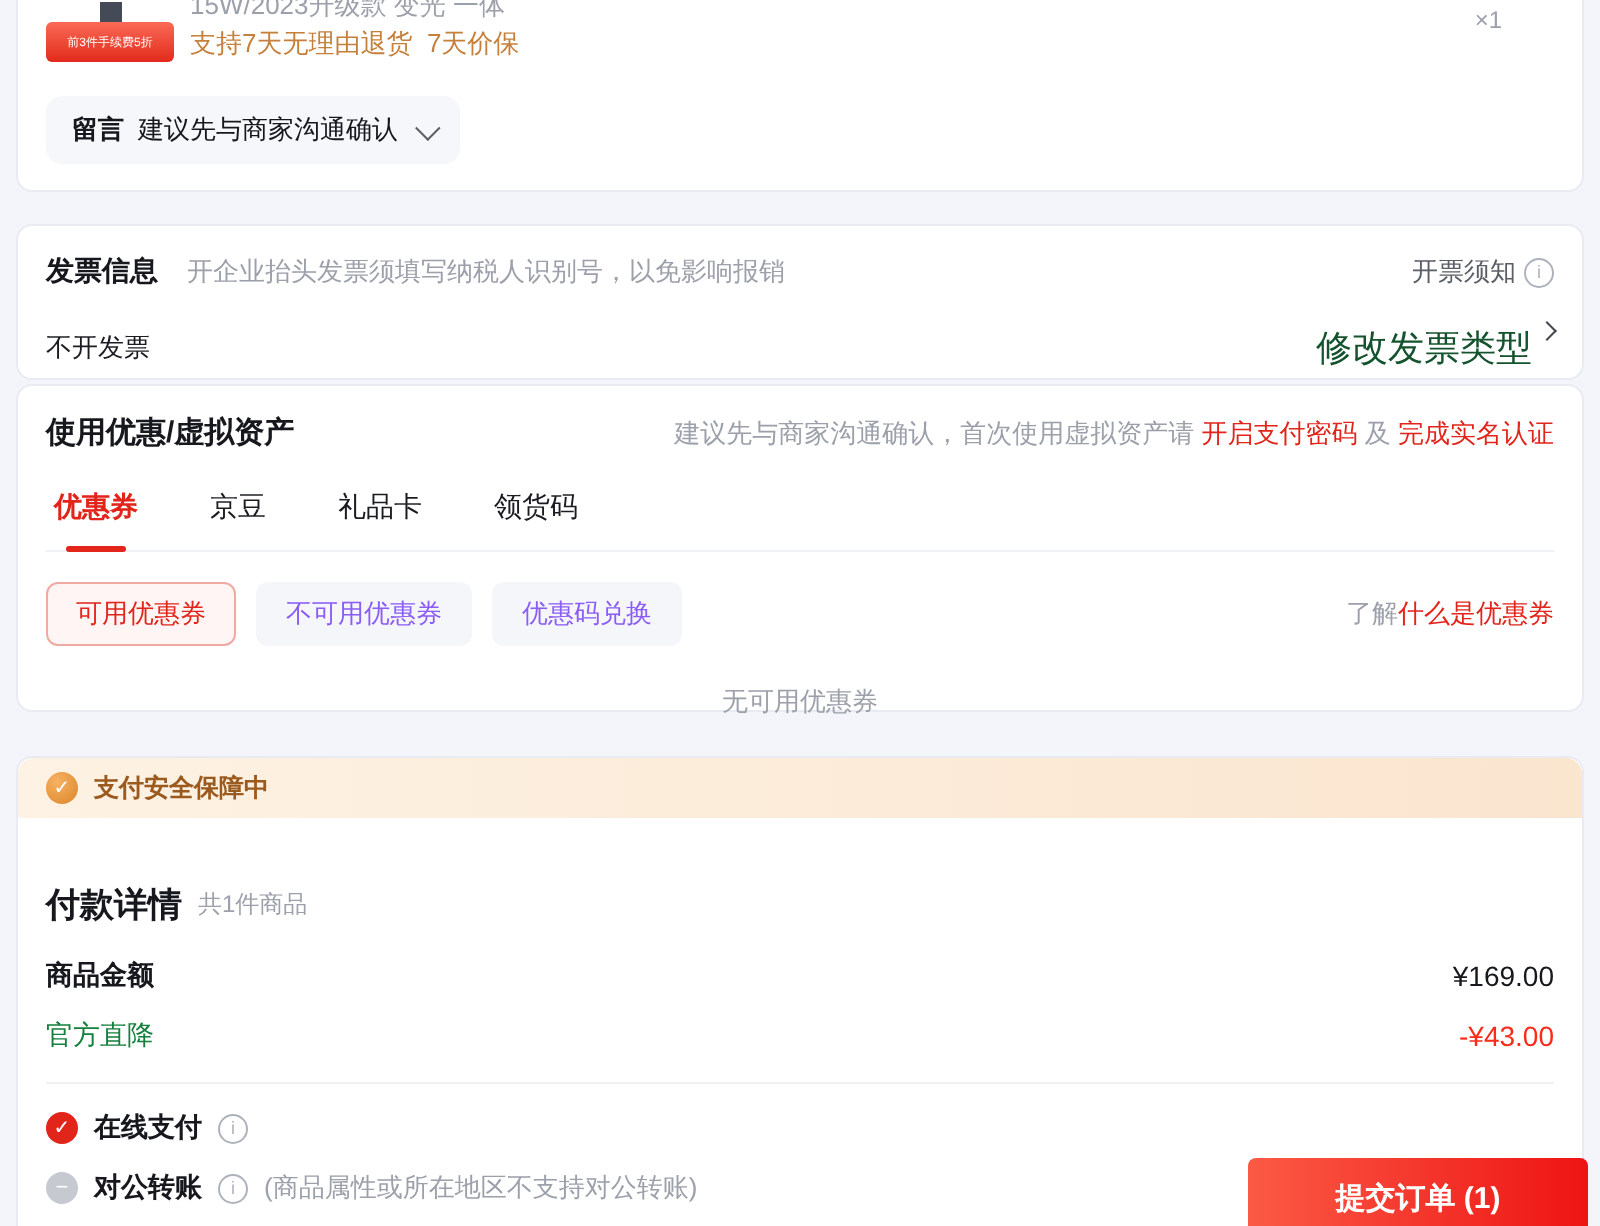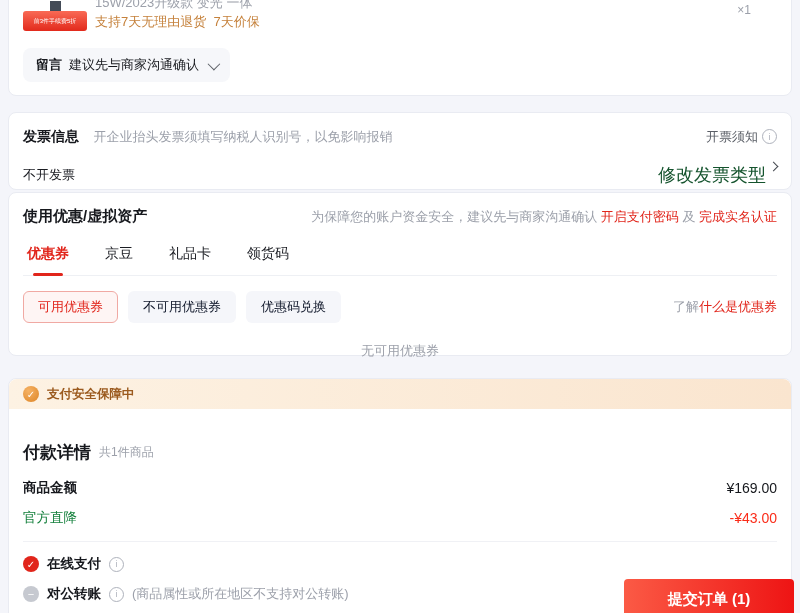--- a/index.html
+++ b/index.html
@@ -59,21 +59,21 @@
   .tabs{display:flex;gap:36px;margin-top:19px;padding:0 4px 12px 4px;border-bottom:1px solid #eef0f4;font-size:14px;}
   .tab{cursor:pointer;position:relative;color:#1a1c22;}
   .tab.active{color:#e1251b;font-weight:bold;}
   .tab.active::after{
     content:"";position:absolute;left:50%;transform:translateX(-50%);bottom:-13px;
     width:30px;height:3px;border-radius:2px;background:#e1251b;
   }
   .filters{display:flex;align-items:center;gap:10px;margin-top:15px;}
   .filter-btn{
     height:30px;line-height:30px;padding:0 14px;border-radius:6px;font-size:13px;
-    background:#f5f6fa;color:#0f172a;border:1px solid transparent;cursor:pointer;
+    background:#f5f6fa;color:#8b5cf6;border:1px solid transparent;cursor:pointer;
   }
   .filter-btn.active{background:#fef5f4;border-color:#f0a9a3;color:#e1251b;}
   .learn{margin-left:auto;font-size:13px;color:#9ca0aa;}
   .empty-tip{text-align:center;margin-top:19px;font-size:13px;color:#9ca0aa;}
   
   #card-payment{top:378px;height:282px;}
   .sec-banner{
     height:30px;border-radius:8px 8px 0 0;display:flex;align-items:center;gap:8px;
     padding-left:14px;background:linear-gradient(90deg,#fdf2e3,#fae5cf);
   }
@@ -143,21 +143,21 @@
     <span class="inv-modify">
       <span>修改发票类型</span>
       <span class="chev-right"></span>
     </span>
   </div>
 </div>
 
 <div class="card" id="card-assets">
   <div class="row-between">
     <span class="assets-title">使用优惠/虚拟资产</span>
-    <span class="assets-hint"><span>为保障您的账户资金安全，建议先与商家沟通确认 </span><span class="red-link">开启支付密码</span><span> 及 </span><span class="red-link">完成实名认证</span>
+    <span class="assets-hint"><span>建议先与商家沟通确认，首次使用虚拟资产请 </span><span class="red-link">开启支付密码</span><span> 及 </span><span class="red-link">完成实名认证</span>
     </span>
   </div>
   <div class="tabs">
     <span class="tab active">优惠券</span>
     <span class="tab">京豆</span>
     <span class="tab">礼品卡</span>
     <span class="tab">领货码</span>
   </div>
   <div class="filters">
     <span class="filter-btn active">可用优惠券</span>

